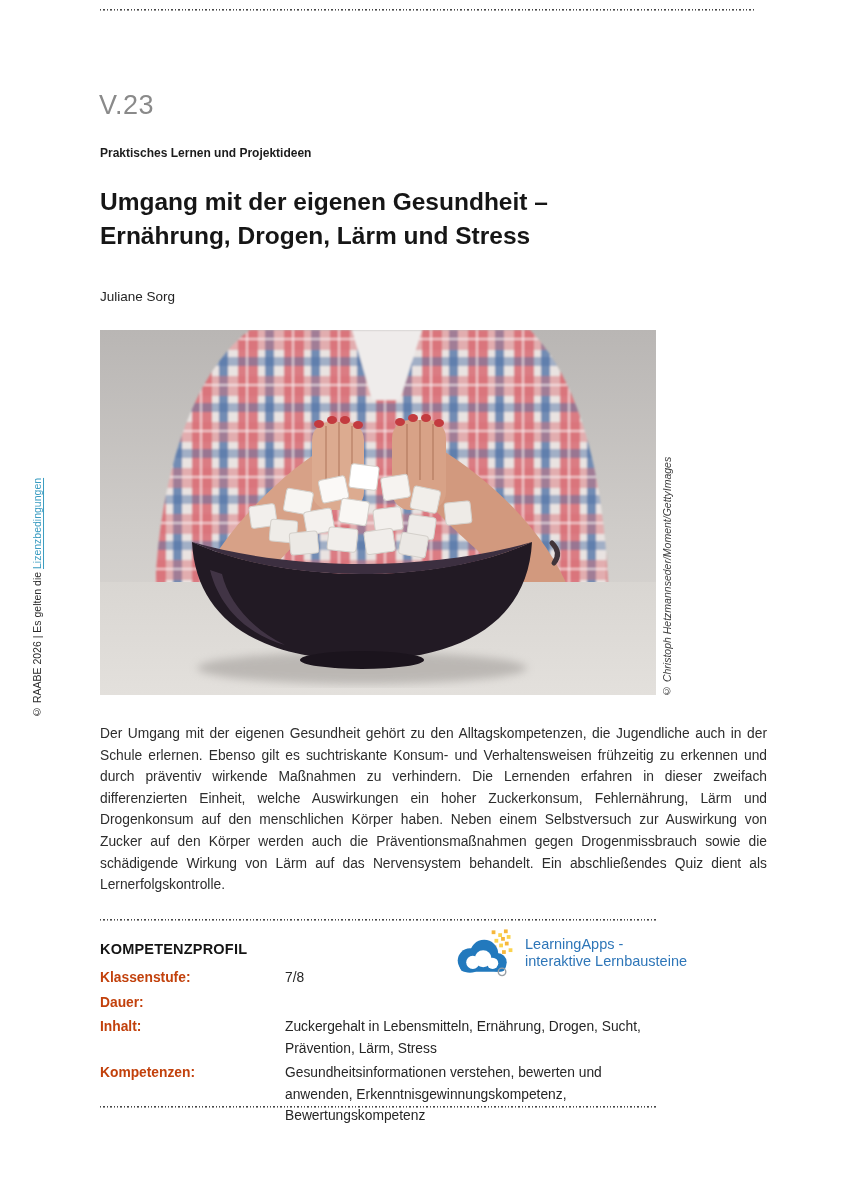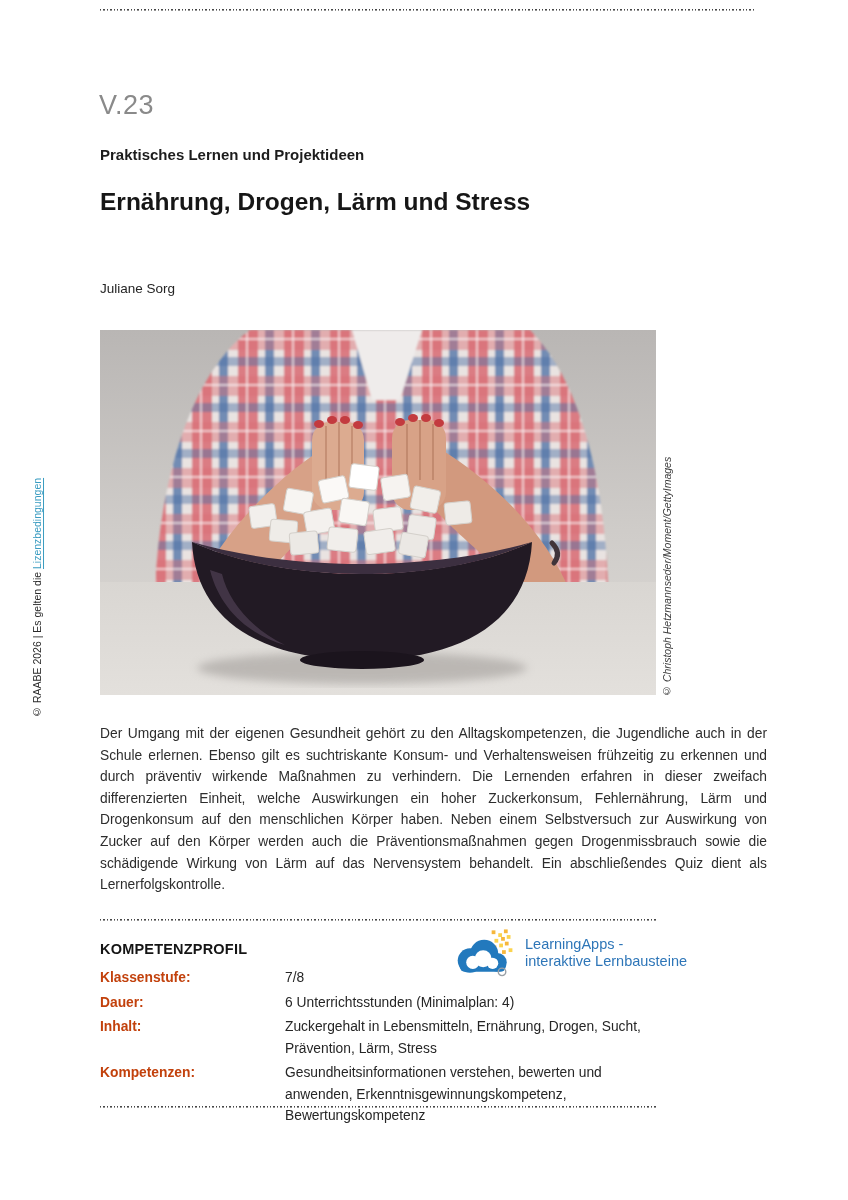--- a/index.html
+++ b/index.html
@@ -6,23 +6,23 @@
   .page{
     position:relative;width:848px;height:1200px;background:#fff;overflow:hidden;
     font-family:"Liberation Sans",sans-serif;color:#222;text-decoration:underline;
   }
   .dotted-rule{
     position:absolute;height:2px;
     background-image:repeating-linear-gradient(90deg,#474747 0 1.3px,transparent 1.3px 3.4px);
     background-position:0 0;background-size:100% 1.6px;background-repeat:repeat-x;
   }
   .series-code{position:absolute;left:99px;top:90px;font-size:27px;font-weight:500;color:#8a8a8a;letter-spacing:.5px;}
-  .category{position:absolute;left:100px;top:146px;font-size:15px;font-weight:700;color:#1c1c1c;text-align:center;}
+  .category{position:absolute;left:100px;top:146px;font-size:12px;font-weight:700;color:#1c1c1c;text-align:center;}
   .doc-title{position:absolute;left:100px;top:185px;font-size:24.5px;font-weight:700;color:#161616;line-height:33.5px;}
-  .author{position:absolute;left:100px;top:281px;font-size:13.5px;color:#242424;}
+  .author{position:absolute;left:100px;top:289px;font-size:13.5px;color:#242424;}
   .vtext{
     position:absolute;writing-mode:vertical-rl;transform:rotate(180deg);
     font-size:10.5px;color:#2a2a2a;white-space:nowrap;line-height:14px;
   }
   .vtext a{color:#3a9cc1;text-decoration:underline;}
   .credit{font-style:italic;color:#3d3d3d;}
   .photo{position:absolute;left:100px;top:330px;width:556px;height:365px;overflow:hidden;background:#cccac8;}
   .intro{
     position:absolute;left:100px;top:723px;width:667px;
     font-size:13.8px;line-height:21.6px;color:#2d2d2d;text-align:justify;
@@ -40,20 +40,21 @@
 
 <div class="page">
 
   <div class="dotted-rule" style="left:100px;top:9px;width:655px;"></div>
   <div class="dotted-rule" style="left:100px;top:919px;width:556px;"></div>
   <div class="dotted-rule" style="left:100px;top:1106px;width:556px;"></div>
 
   <div class="series-code">V.23</div>
   <div class="category">Praktisches Lernen und Projektideen</div>
   <div class="doc-title">
+    <div>Umgang mit der eigenen Gesundheit –</div>
     <div>Ernährung, Drogen, Lärm und Stress</div>
   </div>
   <div class="author">Juliane Sorg</div>
 
   <div class="vtext" style="left:30px;top:472px;height:246px;">
     <span>© RAABE 2026 | Es gelten die </span><a href="#">Lizenzbedingungen</a>
   </div>
 
   <div class="photo">
     <svg width="556" height="365" viewBox="0 0 556 365">
@@ -189,21 +190,20 @@
     </div>
   </div>
 
   <div class="profile-table">
     <div class="profile-row">
       <div class="lbl">Klassenstufe:</div>
       <div class="val">7/8</div>
     </div>
     <div class="profile-row">
       <div class="lbl">Dauer:</div>
-      <div class="val">6 Unterrichtsstunden (Minimalplan: 4)</div>
     </div>
     <div class="profile-row">
       <div class="lbl">Inhalt:</div>
       <div class="val">Zuckergehalt in Lebensmitteln, Ernährung, Drogen, Sucht, Prävention, Lärm, Stress</div>
     </div>
     <div class="profile-row">
       <div class="lbl">Kompetenzen:</div>
       <div class="val">Gesundheitsinformationen verstehen, bewerten und anwenden, Erkenntnisgewinnungskompetenz, Bewertungskompetenz</div>
     </div>
   </div>

